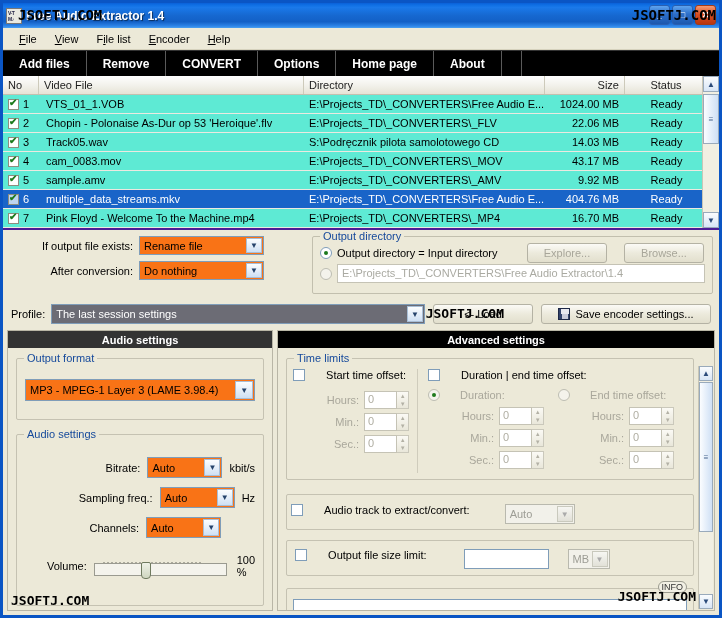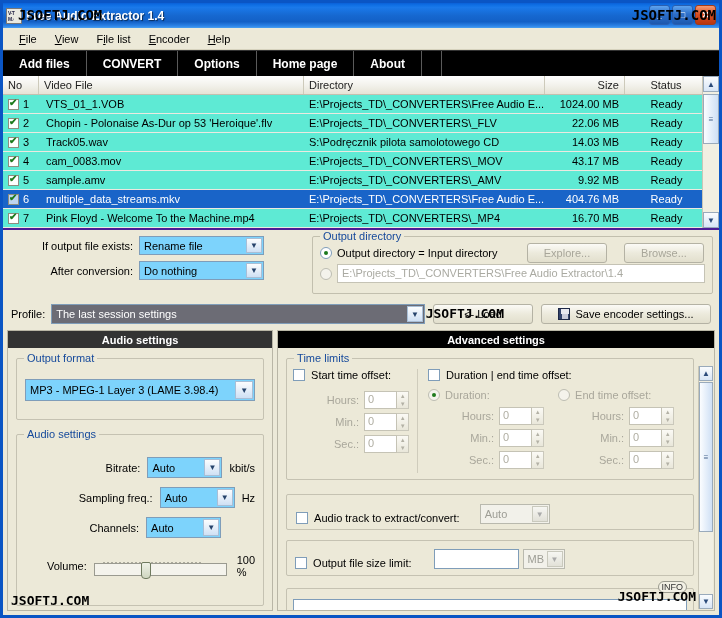--- a/index.html
+++ b/index.html
@@ -82,21 +82,21 @@
   .sb-btn.bot { position:absolute; bottom:0; left:0; right:0; }
   .sb-thumb { position:absolute; top:18px; left:0; right:0; height:50px;
               border:1px solid #9ab; background:linear-gradient(to right,#fbfdff,#cfe0f5);
               display:flex; align-items:center; justify-content:center; font-size:8px; color:#48648c; }
 
   
   .optstrip { flex:0 0 68px; background:#ece9d8; display:flex; padding:6px 6px 0 6px;gap:42px; }
   .optleft { flex:0 0 255px; }
   .orow { display:flex; align-items:center; justify-content:flex-end; margin-bottom:6px; }
   .orow label { font-size:11px; margin-right:6px; }
-  .combo { height:19px; border:1px solid #7f9db9; background:#7dd3fc; display:flex; align-items:center;
+  .combo { height:19px; border:1px solid #7f9db9; background:#f97316; display:flex; align-items:center;
            padding-left:4px; font-size:11px; position:relative; }
   .combo .arw { position:absolute; right:1px; top:1px; width:16px; height:15px;
                 background:linear-gradient(to bottom,#fcfdfe,#cfe0f4); border:1px solid #a8bed6;
                 display:flex; align-items:center; justify-content:center; font-size:8px; color:#26436b; }
   .combo.dis { background:#f2f1ea; color:#9d9d95; border-color:#b9b9ae; }
   .combo.dis .arw { background:linear-gradient(to bottom,#f6f6f2,#e2e1d8); color:#aaa; border-color:#c9c9bd; }
 
   .group { border:1px solid #c2bfae; border-radius:2px; position:relative; padding:10px 7px 6px; }
   .group > legend, .glabel { position:absolute; top:-7px; left:7px; background:#ece9d8; padding:0 3px;
             font-size:11px; color:#15499b; }
@@ -141,21 +141,21 @@
 
   .arow { display:flex; align-items:center; justify-content:flex-end; margin-bottom:9px; }
   .arow .lbl { font-size:11px; margin-right:7px; }
   .unit { font-size:11px; margin-left:7px; }
   .ticks { height:6px; margin-left:0; position:relative; }
   .track { width:133px; height:13px; border:1px solid #9a9a90; background:#f4f3ec; position:relative; }
   .thumb { position:absolute; left:46px; top:-2px; width:10px; height:17px;
            background:linear-gradient(to bottom,#eef1e6,#cfd6c0); border:1px solid #6f7a5f; border-radius:2px 2px 4px 4px; }
 
   .cbx { width:12px; height:12px; border:1px solid #7f9db9; background:#fff; margin-right:6px; flex:0 0 12px; }
-  .cbline { display:flex; align-items:flex-end; font-size:11px; }
+  .cbline { display:flex; align-items:flex-start; font-size:11px;gap:15px; }
   .dim { color:#a9a79b; }
   .spin { display:flex; align-items:center; }
   .spin .tb2 { width:33px; height:18px; border:1px solid #c5c3b5; background:#fff; color:#b0aea2; font-size:11px; padding:1px 3px; }
   .spin .arrows { width:12px; height:18px; border:1px solid #cac8bb; border-left:none;
                   background:linear-gradient(to bottom,#fbfaf5,#e9e7da); display:flex; flex-direction:column; }
   .spin .arrows i { flex:1; display:flex; align-items:center; justify-content:center; font-size:6px; color:#b3b1a5; font-style:normal; }
   .srow { display:flex; align-items:center; justify-content:flex-end; margin-bottom:4px; }
   .srow .sl { font-size:11px; margin-right:5px; color:#a9a79b; }
 
   .tl-split { display:flex; }
@@ -200,20 +200,21 @@
   <div class="menubar">
     <div class="mi"><u>F</u><span>ile</span></div>
     <div class="mi"><u>V</u><span>iew</span></div>
     <div class="mi">F<u>i</u><span>le list</span></div>
     <div class="mi"><u>E</u><span>ncoder</span></div>
     <div class="mi"><u>H</u><span>elp</span></div>
   </div>
 
   <div class="toolbar">
     <div class="tbtn">Add files</div>
+    <div class="tbtn">Remove</div>
     <div class="tbtn">CONVERT</div>
     <div class="tbtn">Options</div>
     <div class="tbtn">Home page</div>
     <div class="tbtn">About</div>
     <div class="tbtn last"></div>
     <div class="tbar-rest"></div>
   </div>
 
   <div class="listwrap">
     <div class="lhead">
@@ -550,21 +551,21 @@
                         </div>
                     </div>
                   </div>
                 </div>
 
               </div>
             </div>
           </div>
         </div>
 
-        <div class="fld" style="height:36px; padding:9px 9px; margin-bottom:10px">
+        <div class="fld" style="height:36px; padding:9px 4px; margin-bottom:10px">
           <div class="cbline" style="justify-content:flex-start">
             <span class="cbx"></span>
             <span>Audio track to extract/convert:</span>
             <div class="combo dis" style="width:70px; height:20px; margin-left:20px">
               <span>Auto</span>
               <span class="arw" style="height:16px">▼</span>
             </div>
           </div>
         </div>
 

